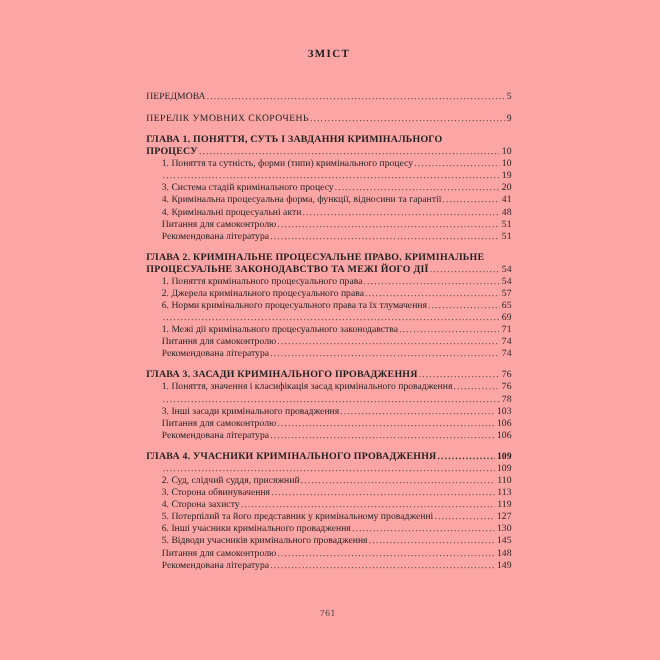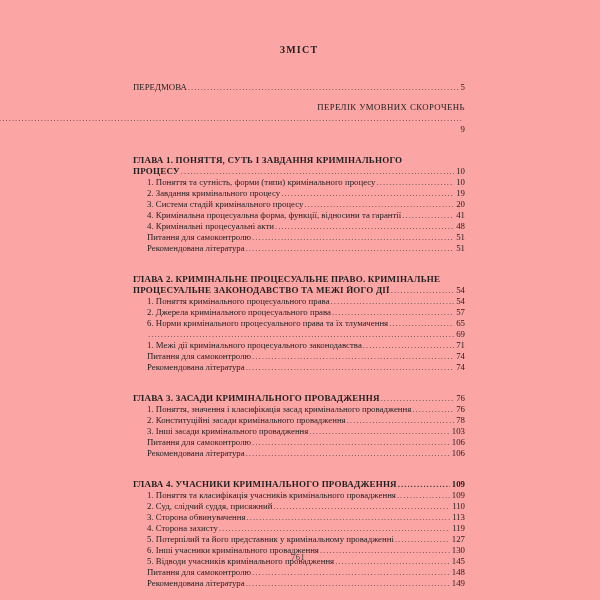--- a/index.html
+++ b/index.html
@@ -25,41 +25,41 @@
   .doc-title {
     text-align: center;
     font-weight: bold;
     font-size: 10px;
     letter-spacing: 1.2px;
     line-height: 12px;
     color: #222;
   }
   .row {
     display: flex;
-    align-items: flex-end;
+    align-items: center;
     line-height: 11px;
     font-size: 8.8px;
   }
   .lbl { white-space: nowrap; }
   .dots {
     flex: 1;
     overflow: hidden;
     white-space: nowrap;
     margin: 0 2px 0 1px;
     letter-spacing: 1px;
     color: #3a3a3a;
   }
   .dots::after {
     content: "..........................................................................................................................................................";
   }
   .pg { white-space: nowrap; }
   .fm-first { margin-top: 26px; }
-  .fm { margin-top: 9px; flex-direction: column; }
+  .fm { margin-top: 9px; }
   .fm .lbl { letter-spacing: 0.4px; }
-  .chapter { margin-top: 20px; }
+  .chapter { margin-top: 8px; }
   .ch-line1 {
     font-weight: bold;
     font-size: 9px;
     line-height: 11px;
     letter-spacing: 0.2px;
     white-space: nowrap;
   }
   .ch-head .lbl {
     font-weight: bold;
     font-size: 9px;
@@ -103,21 +103,20 @@
         <span class="lbl">ПРОЦЕСУ</span>
         <span class="dots"></span>
         <span class="pg">10</span>
       </div>
       <div class="row item">
         <span class="lbl">1. Поняття та сутність, форми (типи) кримінального процесу</span>
         <span class="dots"></span>
         <span class="pg">10</span>
       </div>
       <div class="row item">
-        <span class="lbl">2. Завдання кримінального процесу</span>
         <span class="dots"></span>
         <span class="pg">19</span>
       </div>
       <div class="row item">
         <span class="lbl">3. Система стадій кримінального процесу</span>
         <span class="dots"></span>
         <span class="pg">20</span>
       </div>
       <div class="row item">
         <span class="lbl">4. Кримінальна процесуальна форма, функції, відносини та гарантії</span>
@@ -189,21 +188,20 @@
         <span class="lbl">ГЛАВА 3.  ЗАСАДИ КРИМІНАЛЬНОГО ПРОВАДЖЕННЯ</span>
         <span class="dots"></span>
         <span class="pg">76</span>
       </div>
       <div class="row item">
         <span class="lbl">1. Поняття, значення і класифікація засад кримінального провадження</span>
         <span class="dots"></span>
         <span class="pg">76</span>
       </div>
       <div class="row item">
-        <span class="lbl">2. Конституційні засади кримінального провадження</span>
         <span class="dots"></span>
         <span class="pg">78</span>
       </div>
       <div class="row item">
         <span class="lbl">3. Інші засади кримінального провадження</span>
         <span class="dots"></span>
         <span class="pg">103</span>
       </div>
       <div class="row item">
         <span class="lbl">Питання для самоконтролю</span>
@@ -217,21 +215,20 @@
       </div>
     </div>
 
     <div class="chapter">
       <div class="row ch-head bold-pg">
         <span class="lbl">ГЛАВА 4.  УЧАСНИКИ КРИМІНАЛЬНОГО ПРОВАДЖЕННЯ</span>
         <span class="dots"></span>
         <span class="pg">109</span>
       </div>
       <div class="row item">
-        <span class="lbl">1. Поняття та класифікація учасників кримінального провадження</span>
         <span class="dots"></span>
         <span class="pg">109</span>
       </div>
       <div class="row item">
         <span class="lbl">2. Суд, слідчий суддя, присяжний</span>
         <span class="dots"></span>
         <span class="pg">110</span>
       </div>
       <div class="row item">
         <span class="lbl">3. Сторона обвинувачення</span>

